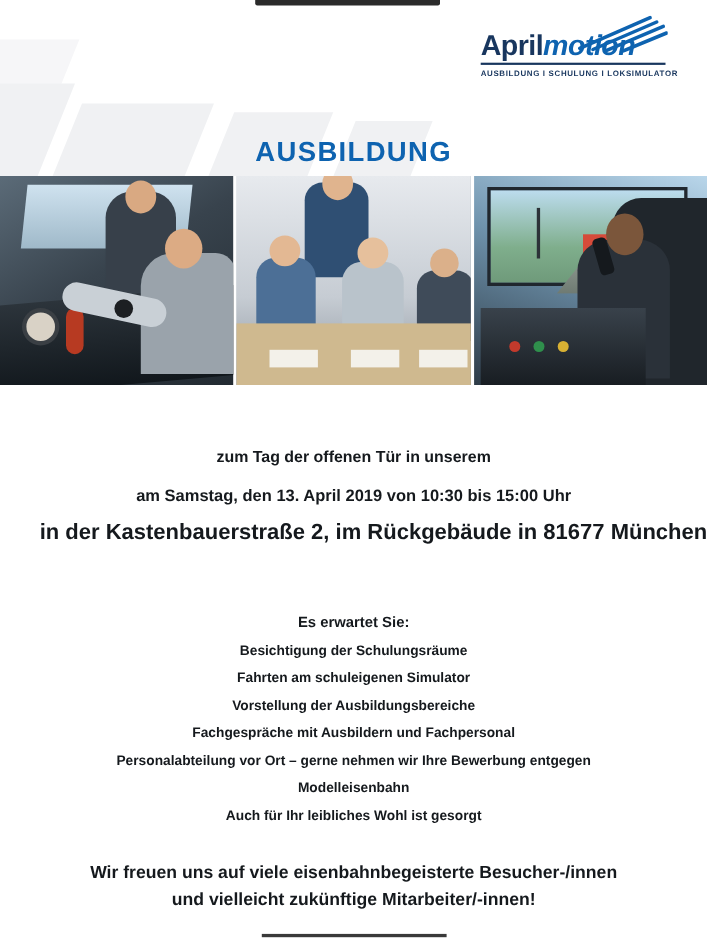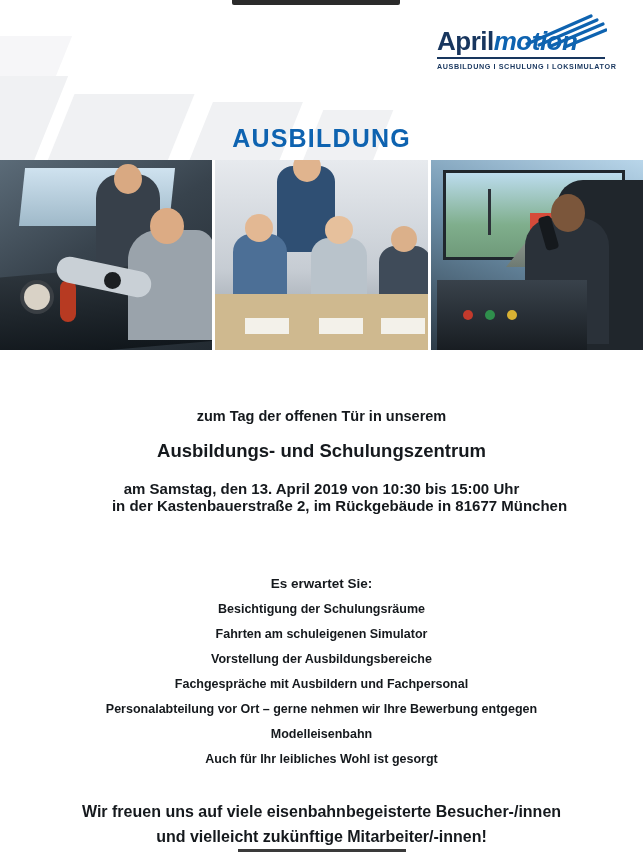--- a/index.html
+++ b/index.html
@@ -259,21 +259,22 @@
     font-weight: bold;
     color: #15191d;
   }
   .when {
     margin-top: 18px;
     font-size: 15px;
     font-weight: bold;
     color: #15191d;
   }
   .where {
-    font-size: 15px;
+    margin-top: 14px;
+    font-size: 20px;
     font-weight: bold;
     color: #15191d;
     padding-left: 36px;
   }
   .expect-heading {
     margin-top: 62px;
     font-size: 13.5px;
     font-weight: bold;
     color: #15191d;
   }
@@ -378,21 +379,20 @@
     <div class="console">
       <div class="btn bt1"></div>
       <div class="btn bt2"></div>
       <div class="btn bt3"></div>
     </div>
   </div>
 </div>
 
 <div class="content">
   <div class="line intro">zum Tag der offenen Tür in unserem</div>
-  <div class="line title-big">Ausbildungs- und Schulungszentrum</div>
   <div class="line when">am Samstag, den 13. April 2019 von 10:30 bis 15:00 Uhr</div>
   <div class="line where">in der Kastenbauerstraße 2, im Rückgebäude in 81677 München</div>
 
   <div class="line expect-heading">Es erwartet Sie:</div>
   <ul class="expect-list">
     <li>Besichtigung der Schulungsräume</li>
     <li>Fahrten am schuleigenen Simulator</li>
     <li>Vorstellung der Ausbildungsbereiche</li>
     <li>Fachgespräche mit Ausbildern und Fachpersonal</li>
     <li>Personalabteilung vor Ort – gerne nehmen wir Ihre Bewerbung entgegen</li>

